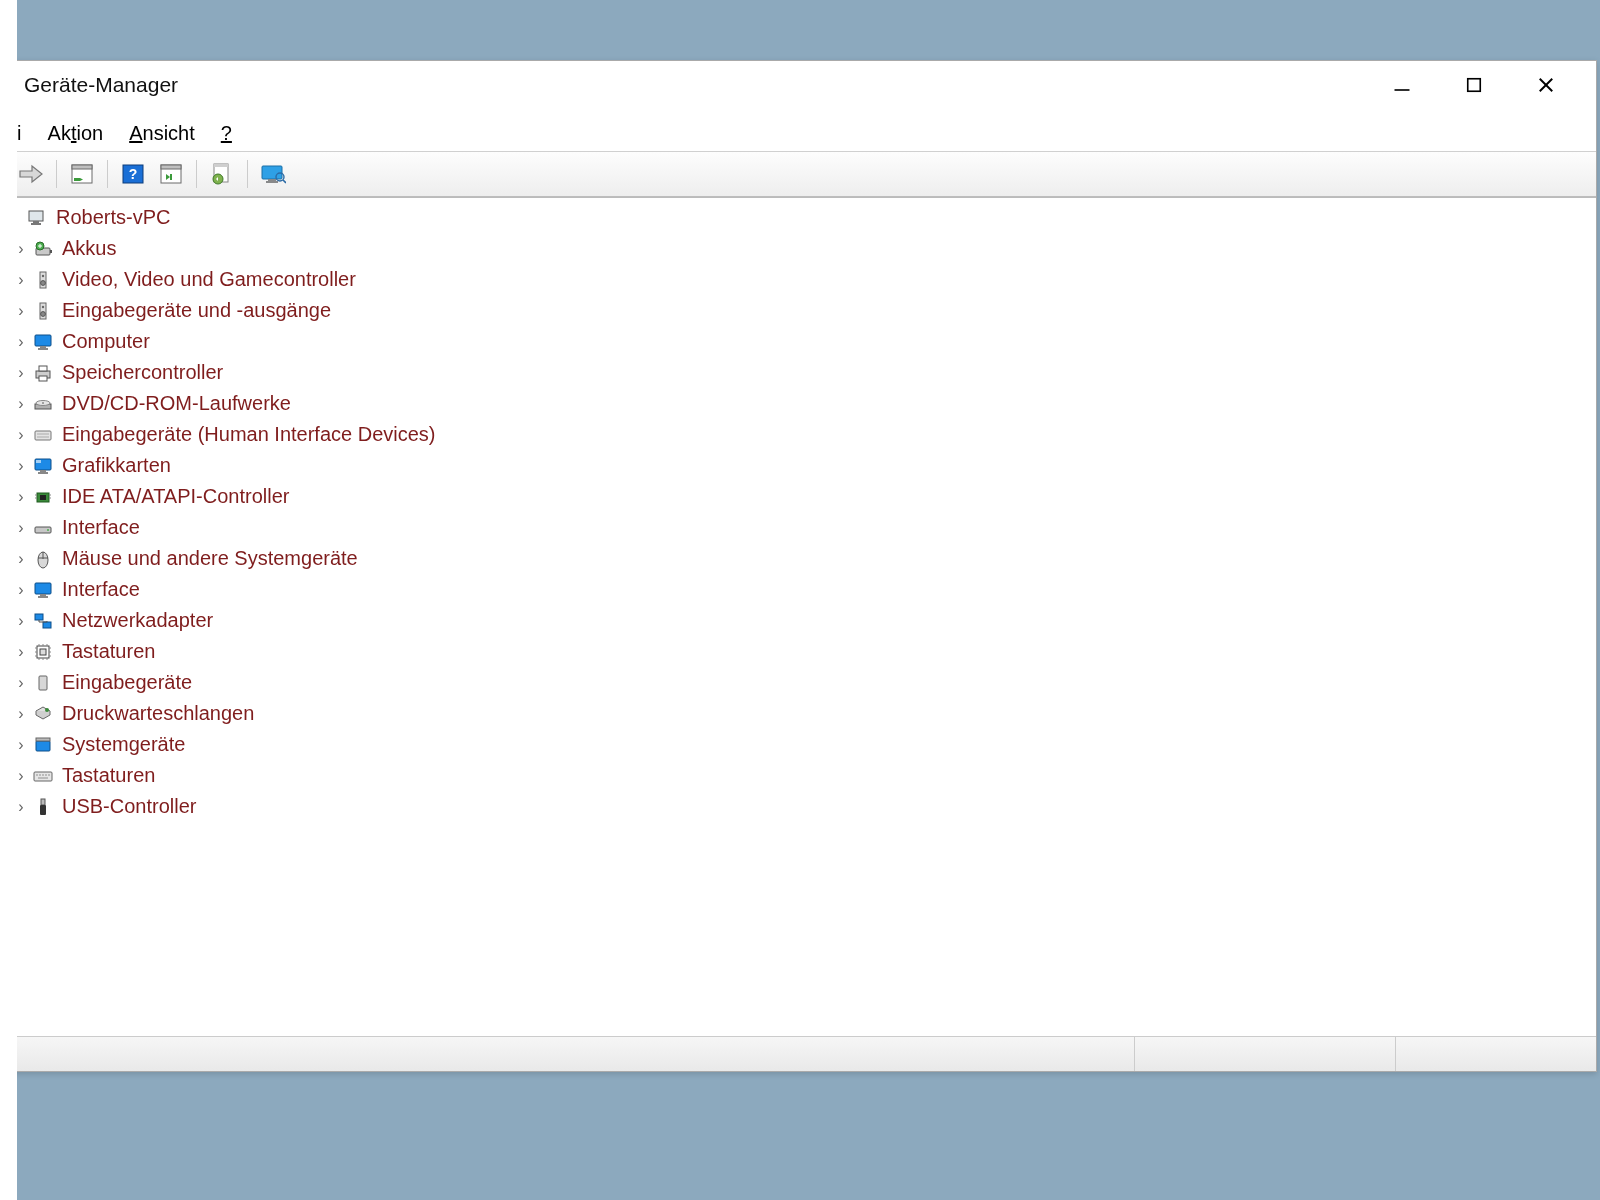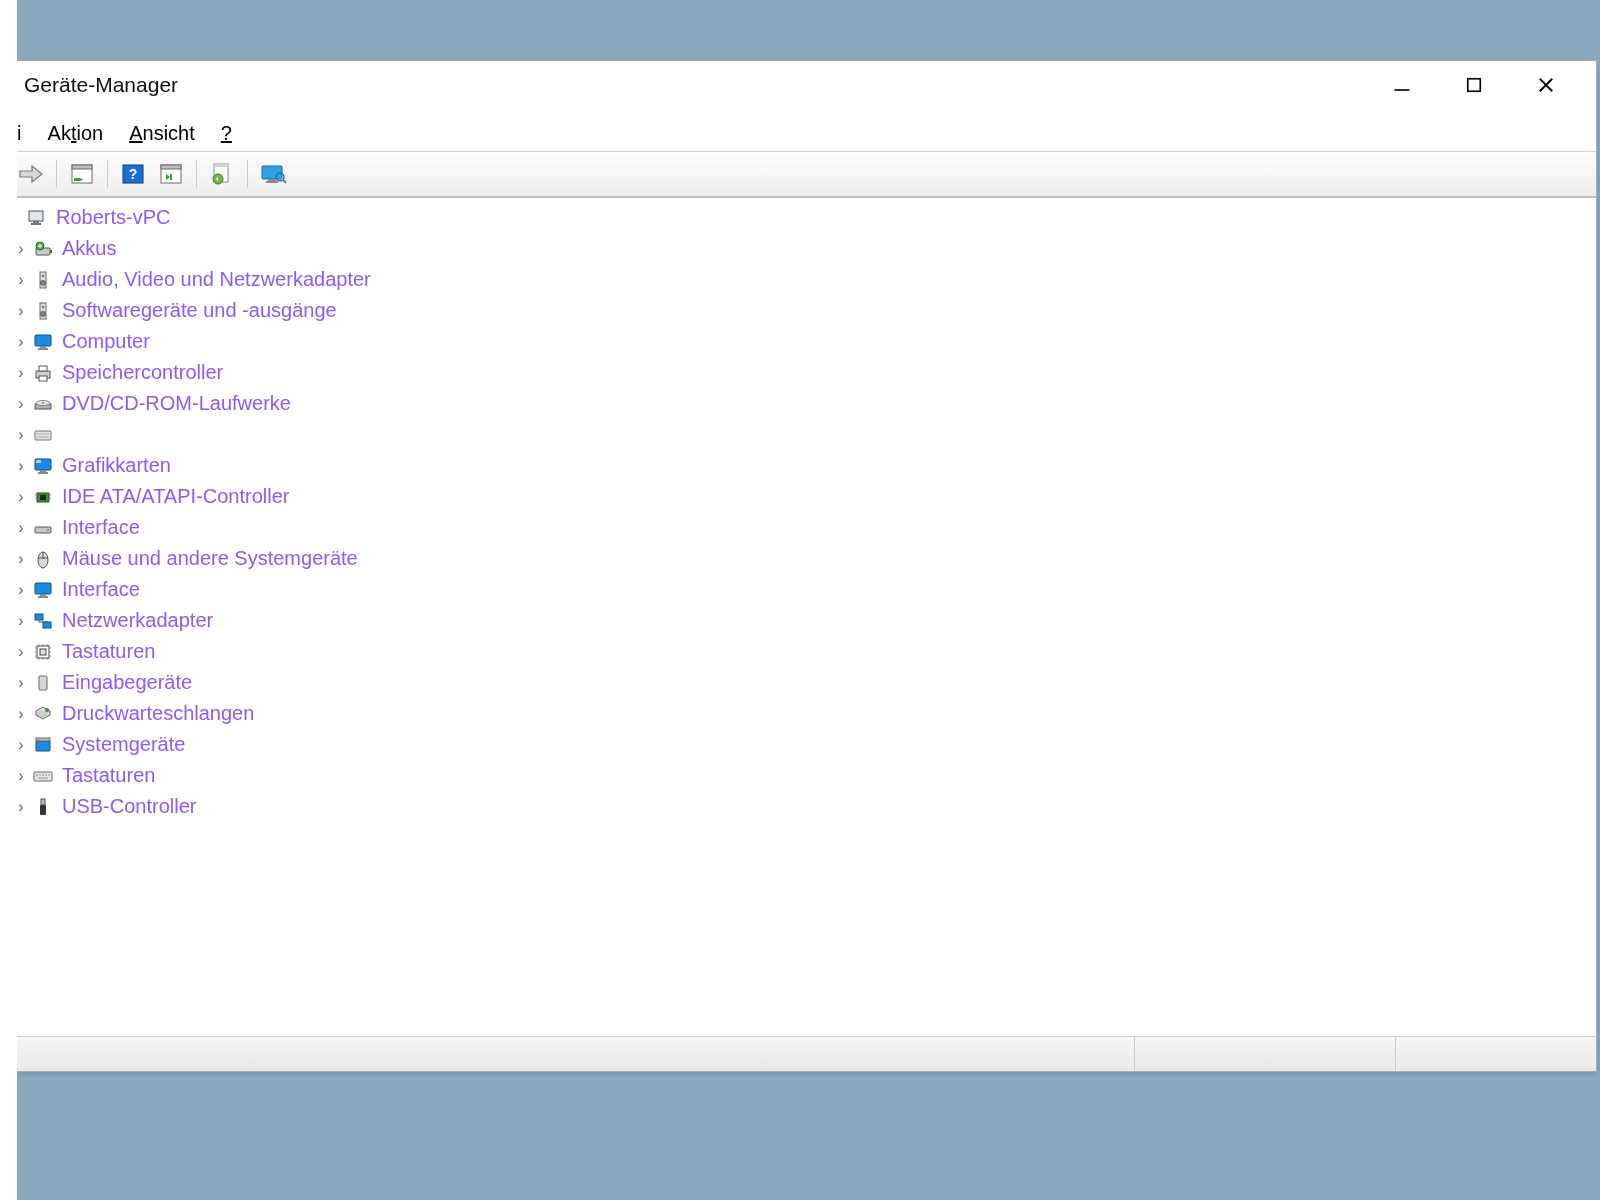--- a/index.html
+++ b/index.html
@@ -15,21 +15,21 @@
   .menuitem .u{text-decoration:underline;}
   .toolbar{height:44px;background:linear-gradient(#fdfdfd,#eeeeee);border-top:1px solid #d0d0d0;border-bottom:1px solid #bdbdbd;display:flex;align-items:center;padding:0 6px;}
   .tbtn{width:38px;height:34px;display:flex;align-items:center;justify-content:center;cursor:default;}
   .tsep{width:1px;height:28px;background:#ccc;margin:0 6px;}
   .tree{background:#fff;border-top:1px solid #bbb;height:790px;overflow:auto;padding-top:4px;}
   .row{display:flex;align-items:center;height:31px;padding-left:6px;cursor:default;}
   .row.root{padding-left:0;}
   .expander{width:18px;font-size:16px;color:#666;text-align:center;user-select:none;}
   .row.root .expander{visibility:hidden;}
   .devicon{width:22px;height:22px;margin:0 8px 0 2px;display:flex;align-items:center;justify-content:center;}
-  .lbl{font-size:20px;color:#8b5cf6;}
+  .lbl{font-size:20px;color:#7f1d1d;}
   .statusbar{position:absolute;left:0;right:0;bottom:0;height:34px;border-top:1px solid #ccc;background:linear-gradient(#f6f6f6,#e9e9e9);display:flex;}
   .statusbar .cell{border-left:1px solid #ccc;}
   .statusbar .cell:first-child{border-left:none;}
   
   .svg16{width:20px;height:20px;}
 </style>
 </head>
 <body>
 
 <div class="desktop">
@@ -138,30 +138,30 @@
             </span>
             <span class="lbl">Akkus</span>
           </div>
           <div class="row" style="padding-left: 6px;">
             <span class="expander">›</span>
             <span class="devicon">
               <svg width="20" height="20" viewBox="0 0 20 20">
                 <use href="#i-speaker"></use>
               </svg>
             </span>
-            <span class="lbl">Audio, Video und Netzwerkadapter</span>
+            <span class="lbl">Video, Video und Gamecontroller</span>
           </div>
           <div class="row" style="padding-left: 6px;">
             <span class="expander">›</span>
             <span class="devicon">
               <svg width="20" height="20" viewBox="0 0 20 20">
                 <use href="#i-speaker"></use>
               </svg>
             </span>
-            <span class="lbl">Softwaregeräte und -ausgänge</span>
+            <span class="lbl">Eingabegeräte und -ausgänge</span>
           </div>
           <div class="row" style="padding-left: 6px;">
             <span class="expander">›</span>
             <span class="devicon">
               <svg width="20" height="20" viewBox="0 0 20 20">
                 <use href="#i-monitor-blue"></use>
               </svg>
             </span>
             <span class="lbl">Computer</span>
           </div>
@@ -183,20 +183,21 @@
             </span>
             <span class="lbl">DVD/CD-ROM-Laufwerke</span>
           </div>
           <div class="row" style="padding-left: 6px;">
             <span class="expander">›</span>
             <span class="devicon">
               <svg width="20" height="20" viewBox="0 0 20 20">
                 <use href="#i-hid"></use>
               </svg>
             </span>
+            <span class="lbl">Eingabegeräte (Human Interface Devices)</span>
           </div>
           <div class="row" style="padding-left: 6px;">
             <span class="expander">›</span>
             <span class="devicon">
               <svg width="20" height="20" viewBox="0 0 20 20">
                 <use href="#i-gpu"></use>
               </svg>
             </span>
             <span class="lbl">Grafikkarten</span>
           </div>

